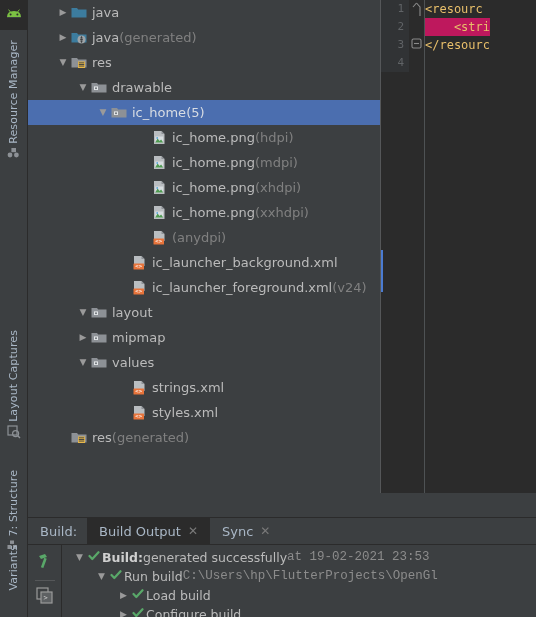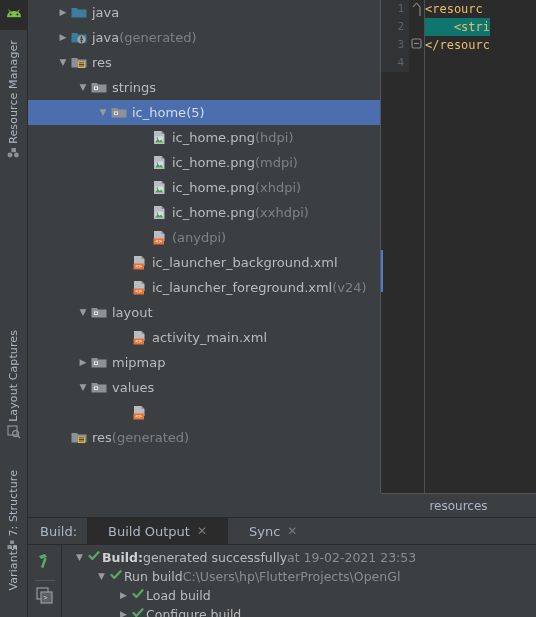--- a/index.html
+++ b/index.html
@@ -75,21 +75,21 @@
     position: absolute; left: 0; top: 0; width: 28px; height: 18px;
     text-align: right; padding-right: 5px; color: #606366; font-size: 11px;
     background: #313335;
   }
   .fold {
     position: absolute; left: 28px; top: 0; width: 14px; height: 18px;
     color: #787878; text-align: center; font-size: 10px;
   }
   .code { position: absolute; left: 44px; top: 0; }
   .tagc { color: #E8BF6A; }
-  .selhl { background: #0f766e; }
+  .selhl { background: #be185d; }
   #guide {
     position: absolute; left: 43px; top: 0; width: 1px; height: 493px;
     background: #4E5254;
   }
   #caret-mark {
     position: absolute; left: 0px; top: 250px; width: 2px; height: 42px;
     background: #4B7BD1;
   }
   #ed-divider {
     position: absolute; left: 380px; top: 0; width: 1px; height: 493px;
@@ -110,21 +110,21 @@
     background: #3C3F41; border-top: 1px solid #2B2B2B;
   }
   #tabbar {
     position: relative; height: 27px; background: #3C3F41;
     display: flex; align-items: center;
     border-bottom: 1px solid #2B2B2B;
   }
   .tab-prefix { padding: 0 10px 0 12px; font-size: 13px; color: #A9B7C6; }
   .tab {
     height: 27px; display: flex; align-items: center; gap: 7px;
-    padding: 0 21px; font-size: 13px; color: #A9B7C6; cursor: default;
+    padding: 0 12px; font-size: 13px; color: #A9B7C6; cursor: default;
   }
   .tab.active { background: #2B2B2B; }
   .tclose { color: #7A7A7A; font-size: 12px; }
 
   #build-toolbar {
     position: absolute; left: 0; top: 27px; width: 34px; height: 73px;
     background: #3C3F41; border-right: 1px solid #2B2B2B;
     display: flex; flex-direction: column; align-items: center; padding-top: 6px;
   }
   .tool-sep { width: 20px; height: 1px; background: #555759; margin: 6px 0 6px 0; }
@@ -134,21 +134,21 @@
     background: #3C3F41; overflow: hidden; padding-top: 3px;
   }
   .lrow {
     height: 19px; line-height: 19px; white-space: nowrap;
     font-size: 12.5px; color: #BBBBBB; display: flex; align-items: center;
     cursor: default;
   }
   .larrow { width: 13px; min-width: 13px; text-align: center; color: #9A9A9A; font-size: 9px; }
   .lcheck { width: 16px; min-width: 16px; text-align: center; }
   .bold { font-weight: bold; color: #CFCFCF; }
-  .dim { color: #8C8C8C; }
+  .dim { color: #8C8C8C; font-family: Liberation Mono, monospace; }
 
   
   #clipped-row {
     position: absolute; left: 28px; top: 500px; width: 352px; height: 17px;
     overflow: hidden; background: #3C3F41;
   }
 </style>
 </head>
 <body>
 
@@ -248,21 +248,21 @@
         <div class="row">
           <span style="width: 48px; min-width: 48px;"></span>
           <span class="arrow">▼</span>
           <span class="ico">
             <svg width="16" height="13" viewBox="0 0 16 13">
               <path d="M0.5 2 L6 2 L7.2 3.5 L15.5 3.5 L15.5 11.5 L0.5 11.5 Z" fill="#8D9196"></path>
               <rect x="3" y="5.4" width="4" height="3.6" fill="#E3E6E8"></rect>
               <circle cx="5" cy="7.2" r="1" fill="#6E7276"></circle>
             </svg>
           </span>
-          <span class="lbl">strings</span>
+          <span class="lbl">drawable</span>
         </div>
         <div class="row sel" style="width: 352px;">
           <span style="width: 68px; min-width: 68px;"></span>
           <span class="arrow">▼</span>
           <span class="ico">
             <svg width="16" height="13" viewBox="0 0 16 13">
               <path d="M0.5 2 L6 2 L7.2 3.5 L15.5 3.5 L15.5 11.5 L0.5 11.5 Z" fill="#8D9196"></path>
               <rect x="3" y="5.4" width="4" height="3.6" fill="#E3E6E8"></rect>
               <circle cx="5" cy="7.2" r="1" fill="#6E7276"></circle>
             </svg>
@@ -376,67 +376,68 @@
           <span class="ico">
             <svg width="16" height="13" viewBox="0 0 16 13">
               <path d="M0.5 2 L6 2 L7.2 3.5 L15.5 3.5 L15.5 11.5 L0.5 11.5 Z" fill="#8D9196"></path>
               <rect x="3" y="5.4" width="4" height="3.6" fill="#E3E6E8"></rect>
               <circle cx="5" cy="7.2" r="1" fill="#6E7276"></circle>
             </svg>
           </span>
           <span class="lbl">layout</span>
         </div>
         <div class="row">
+          <span style="width: 48px; min-width: 48px;"></span>
+          <span class="arrow">▶</span>
+          <span class="ico">
+            <svg width="16" height="13" viewBox="0 0 16 13">
+              <path d="M0.5 2 L6 2 L7.2 3.5 L15.5 3.5 L15.5 11.5 L0.5 11.5 Z" fill="#8D9196"></path>
+              <rect x="3" y="5.4" width="4" height="3.6" fill="#E3E6E8"></rect>
+              <circle cx="5" cy="7.2" r="1" fill="#6E7276"></circle>
+            </svg>
+          </span>
+          <span class="lbl">mipmap</span>
+        </div>
+        <div class="row">
+          <span style="width: 48px; min-width: 48px;"></span>
+          <span class="arrow">▼</span>
+          <span class="ico">
+            <svg width="16" height="13" viewBox="0 0 16 13">
+              <path d="M0.5 2 L6 2 L7.2 3.5 L15.5 3.5 L15.5 11.5 L0.5 11.5 Z" fill="#8D9196"></path>
+              <rect x="3" y="5.4" width="4" height="3.6" fill="#E3E6E8"></rect>
+              <circle cx="5" cy="7.2" r="1" fill="#6E7276"></circle>
+            </svg>
+          </span>
+          <span class="lbl">values</span>
+        </div>
+        <div class="row">
           <span style="width: 88px; min-width: 88px;"></span>
           <span class="arrow"></span>
           <span class="ico">
             <svg width="15" height="15" viewBox="0 0 15 15">
               <path d="M2 1 L9.5 1 L12.5 4 L12.5 11 L2 11 Z" fill="#B9BDC0"></path>
               <path d="M9.5 1 L12.5 4 L9.5 4 Z" fill="#8C9094"></path>
               <rect x="1.5" y="8.5" width="10.5" height="6" rx="0.6" fill="#E8743B"></rect>
               <text x="6.7" y="13.2" font-size="5.6" fill="#FFFFFF" text-anchor="middle" font-family="monospace">&lt;&gt;</text>
             </svg>
           </span>
-          <span class="lbl">activity_main.xml</span>
-        </div>
-        <div class="row">
-          <span style="width: 48px; min-width: 48px;"></span>
-          <span class="arrow">▶</span>
-          <span class="ico">
-            <svg width="16" height="13" viewBox="0 0 16 13">
-              <path d="M0.5 2 L6 2 L7.2 3.5 L15.5 3.5 L15.5 11.5 L0.5 11.5 Z" fill="#8D9196"></path>
-              <rect x="3" y="5.4" width="4" height="3.6" fill="#E3E6E8"></rect>
-              <circle cx="5" cy="7.2" r="1" fill="#6E7276"></circle>
-            </svg>
-          </span>
-          <span class="lbl">mipmap</span>
-        </div>
-        <div class="row">
-          <span style="width: 48px; min-width: 48px;"></span>
-          <span class="arrow">▼</span>
-          <span class="ico">
-            <svg width="16" height="13" viewBox="0 0 16 13">
-              <path d="M0.5 2 L6 2 L7.2 3.5 L15.5 3.5 L15.5 11.5 L0.5 11.5 Z" fill="#8D9196"></path>
-              <rect x="3" y="5.4" width="4" height="3.6" fill="#E3E6E8"></rect>
-              <circle cx="5" cy="7.2" r="1" fill="#6E7276"></circle>
-            </svg>
-          </span>
-          <span class="lbl">values</span>
+          <span class="lbl">strings.xml</span>
         </div>
         <div class="row">
           <span style="width: 88px; min-width: 88px;"></span>
           <span class="arrow"></span>
           <span class="ico">
             <svg width="15" height="15" viewBox="0 0 15 15">
               <path d="M2 1 L9.5 1 L12.5 4 L12.5 11 L2 11 Z" fill="#B9BDC0"></path>
               <path d="M9.5 1 L12.5 4 L9.5 4 Z" fill="#8C9094"></path>
               <rect x="1.5" y="8.5" width="10.5" height="6" rx="0.6" fill="#E8743B"></rect>
               <text x="6.7" y="13.2" font-size="5.6" fill="#FFFFFF" text-anchor="middle" font-family="monospace">&lt;&gt;</text>
             </svg>
           </span>
+          <span class="lbl">styles.xml</span>
         </div>
         <div class="row">
           <span style="width: 28px; min-width: 28px;"></span>
           <span class="arrow"></span>
           <span class="ico">
             <svg width="16" height="13" viewBox="0 0 16 13">
               <path d="M0.5 2 L6 2 L7.2 3.5 L15.5 3.5 L15.5 11.5 L0.5 11.5 Z" fill="#8D9196"></path>
               <rect x="7" y="5.5" width="7" height="6.5" fill="#E8B84B"></rect>
               <rect x="7.8" y="6.4" width="5.4" height="0.9" fill="#3C3F41"></rect>
               <rect x="7.8" y="8.0" width="5.4" height="0.9" fill="#3C3F41"></rect>
@@ -462,23 +463,20 @@
               <path d="M5.5 3 L2 7" fill="none" stroke="#8A8A8A" stroke-width="1.1"></path>
             </svg></span><span class="code tagc">&lt;resourc</span></div>
         <div class="eline"><span class="gutter">2</span><span class="code tagc selhl">    &lt;stri</span></div>
         <div class="eline"><span class="gutter">3</span><span class="fold"><svg width="11" height="16" viewBox="0 0 11 16">
               <rect x="1" y="3" width="9" height="9" rx="1.5" fill="none" stroke="#8A8A8A" stroke-width="1.1"></rect>
               <line x1="3" y1="7.5" x2="8" y2="7.5" stroke="#8A8A8A" stroke-width="1.1"></line>
             </svg></span><span class="code tagc">&lt;/resourc</span></div>
         <div class="eline"><span class="gutter">4</span><span class="code tagc"></span></div>
       </div>
   </div>
-  <div id="breadcrumb">
-    <span>resources</span>
-  </div>
 
   <div id="build-panel">
     <div id="tabbar">
       <span class="tab-prefix">Build:</span>
       <div id="tabs-host" style="display:flex;align-items:center;height:27px;">
           <div class="tab active">
             <span>Build Output</span>
             <span class="tclose">✕</span>
           </div>
           <div class="tab">

